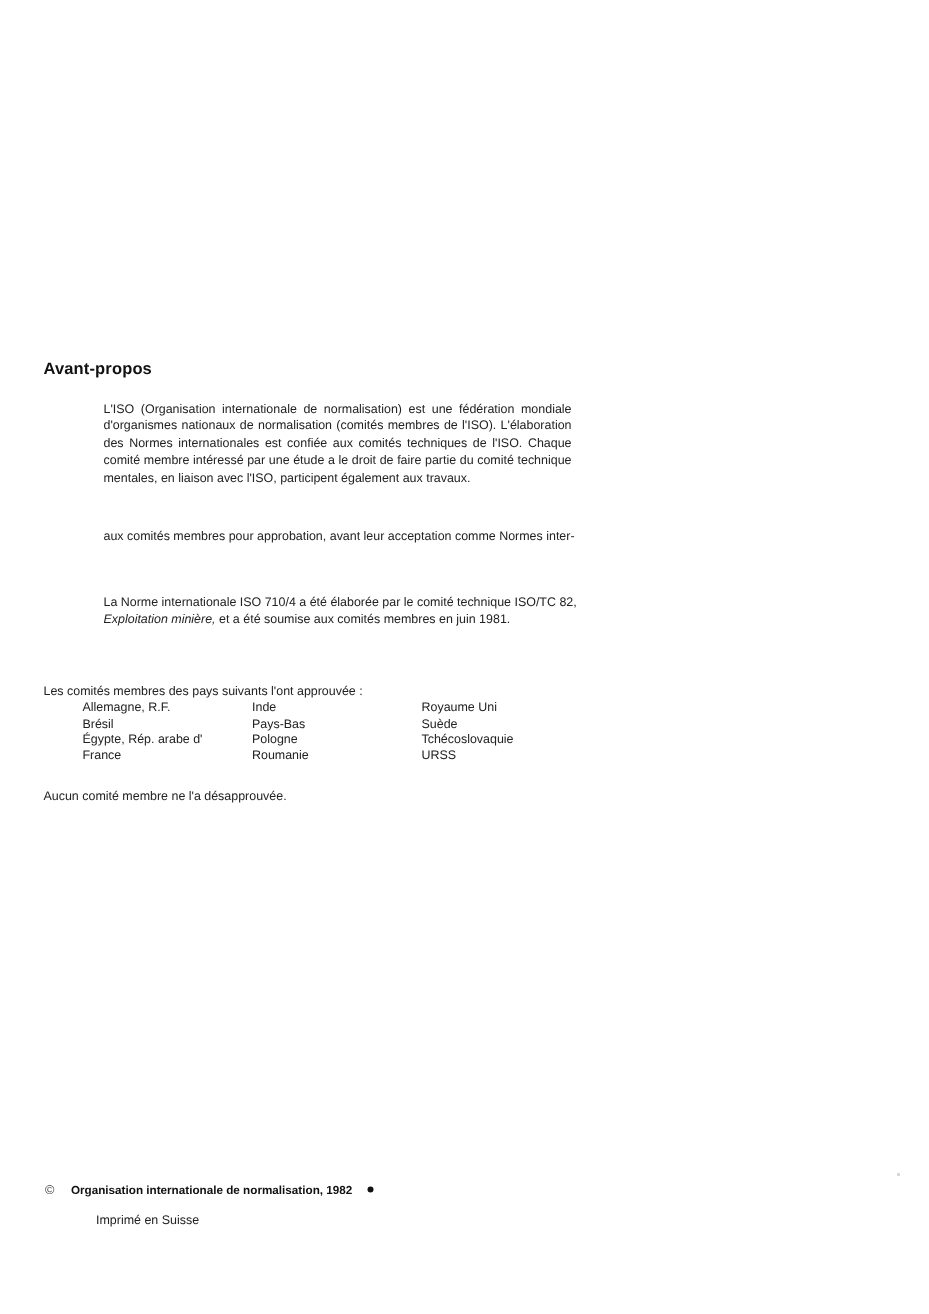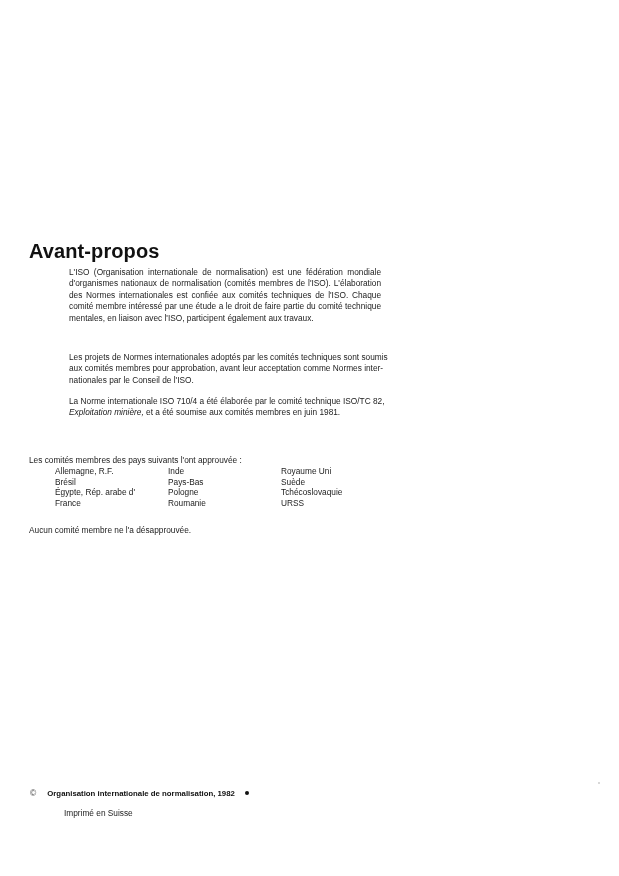--- a/index.html
+++ b/index.html
@@ -12,21 +12,21 @@
       height: 876px;
       position: relative;
       overflow: hidden;
       font-family: "Liberation Sans", sans-serif;
       color: #1a1a1a;
     }
     .heading {
       position: absolute;
       left: 29px;
       top: 240px;
-      font-size: 20px;
+      font-size: 11px;
       font-weight: bold;
       margin: 0;
       color: #111;
       letter-spacing: 0.1px;
     }
     .para {
       position: absolute;
       left: 29px;
       width: 352px;
       font-size: 8.3px;
@@ -116,23 +116,21 @@
 
 <p class="para p1">
   <span class="line">L'ISO (Organisation internationale de normalisation) est une fédération mondiale</span>
   <span class="line">d'organismes nationaux de normalisation (comités membres de l'ISO). L'élaboration</span>
   <span class="line">des Normes internationales est confiée aux comités techniques de l'ISO. Chaque</span>
   <span class="line">comité membre intéressé par une étude a le droit de faire partie du comité technique</span>
   <span class="line last">mentales, en liaison avec l'ISO, participent également aux travaux.</span>
 </p>
 
 <p class="para p2">
-  <span class="line">Les projets de Normes internationales adoptés par les comités techniques sont soumis</span>
   <span class="line">aux comités membres pour approbation, avant leur acceptation comme Normes inter-</span>
-  <span class="line last">nationales par le Conseil de l'ISO.</span>
 </p>
 
 <p class="para p3">
   <span class="line">La Norme internationale ISO 710/4 a été élaborée par le comité technique ISO/TC 82,</span>
   <span class="line last"><span class="italic">Exploitation minière,</span><span> et a été soumise aux comités membres en juin 1981.</span></span>
 </p>
 
 <p class="para p4">Les comités membres des pays suivants l'ont approuvée :</p>
 
 <div class="countries">

